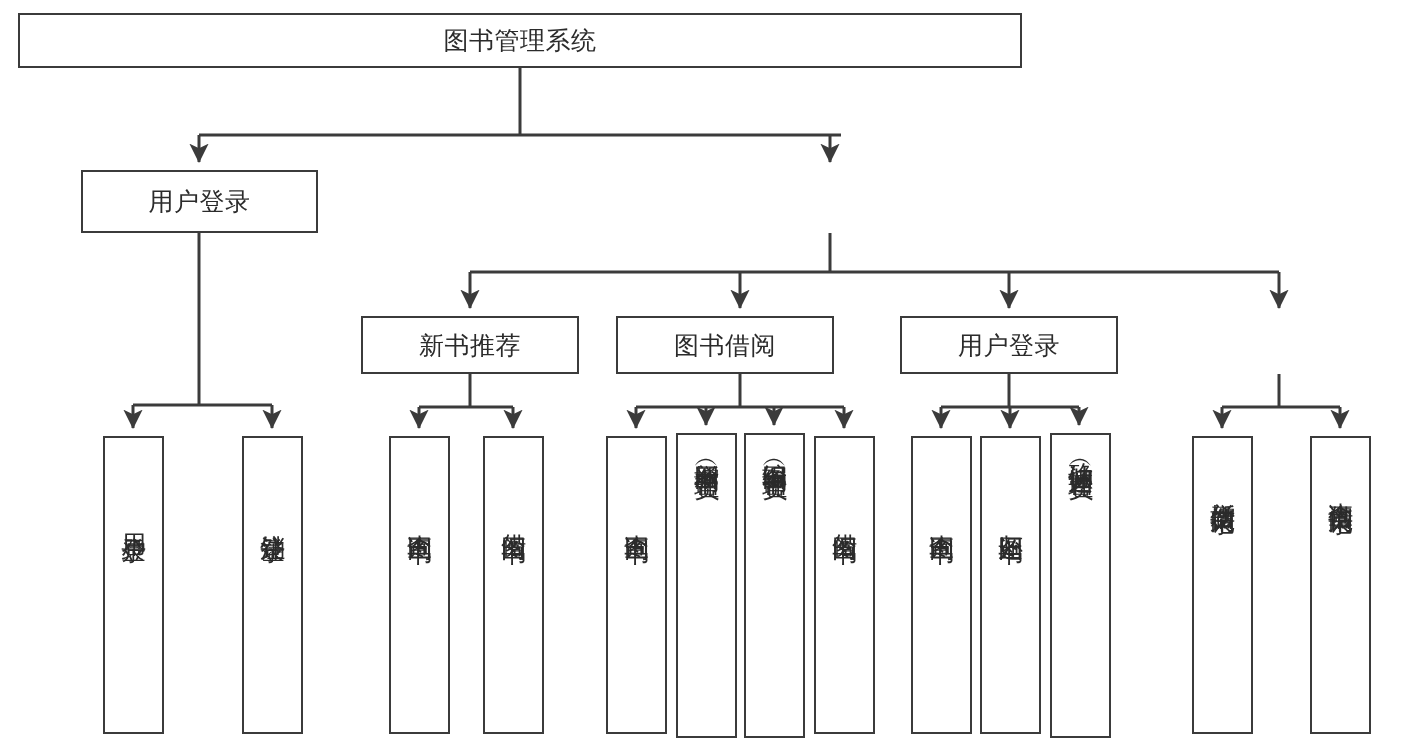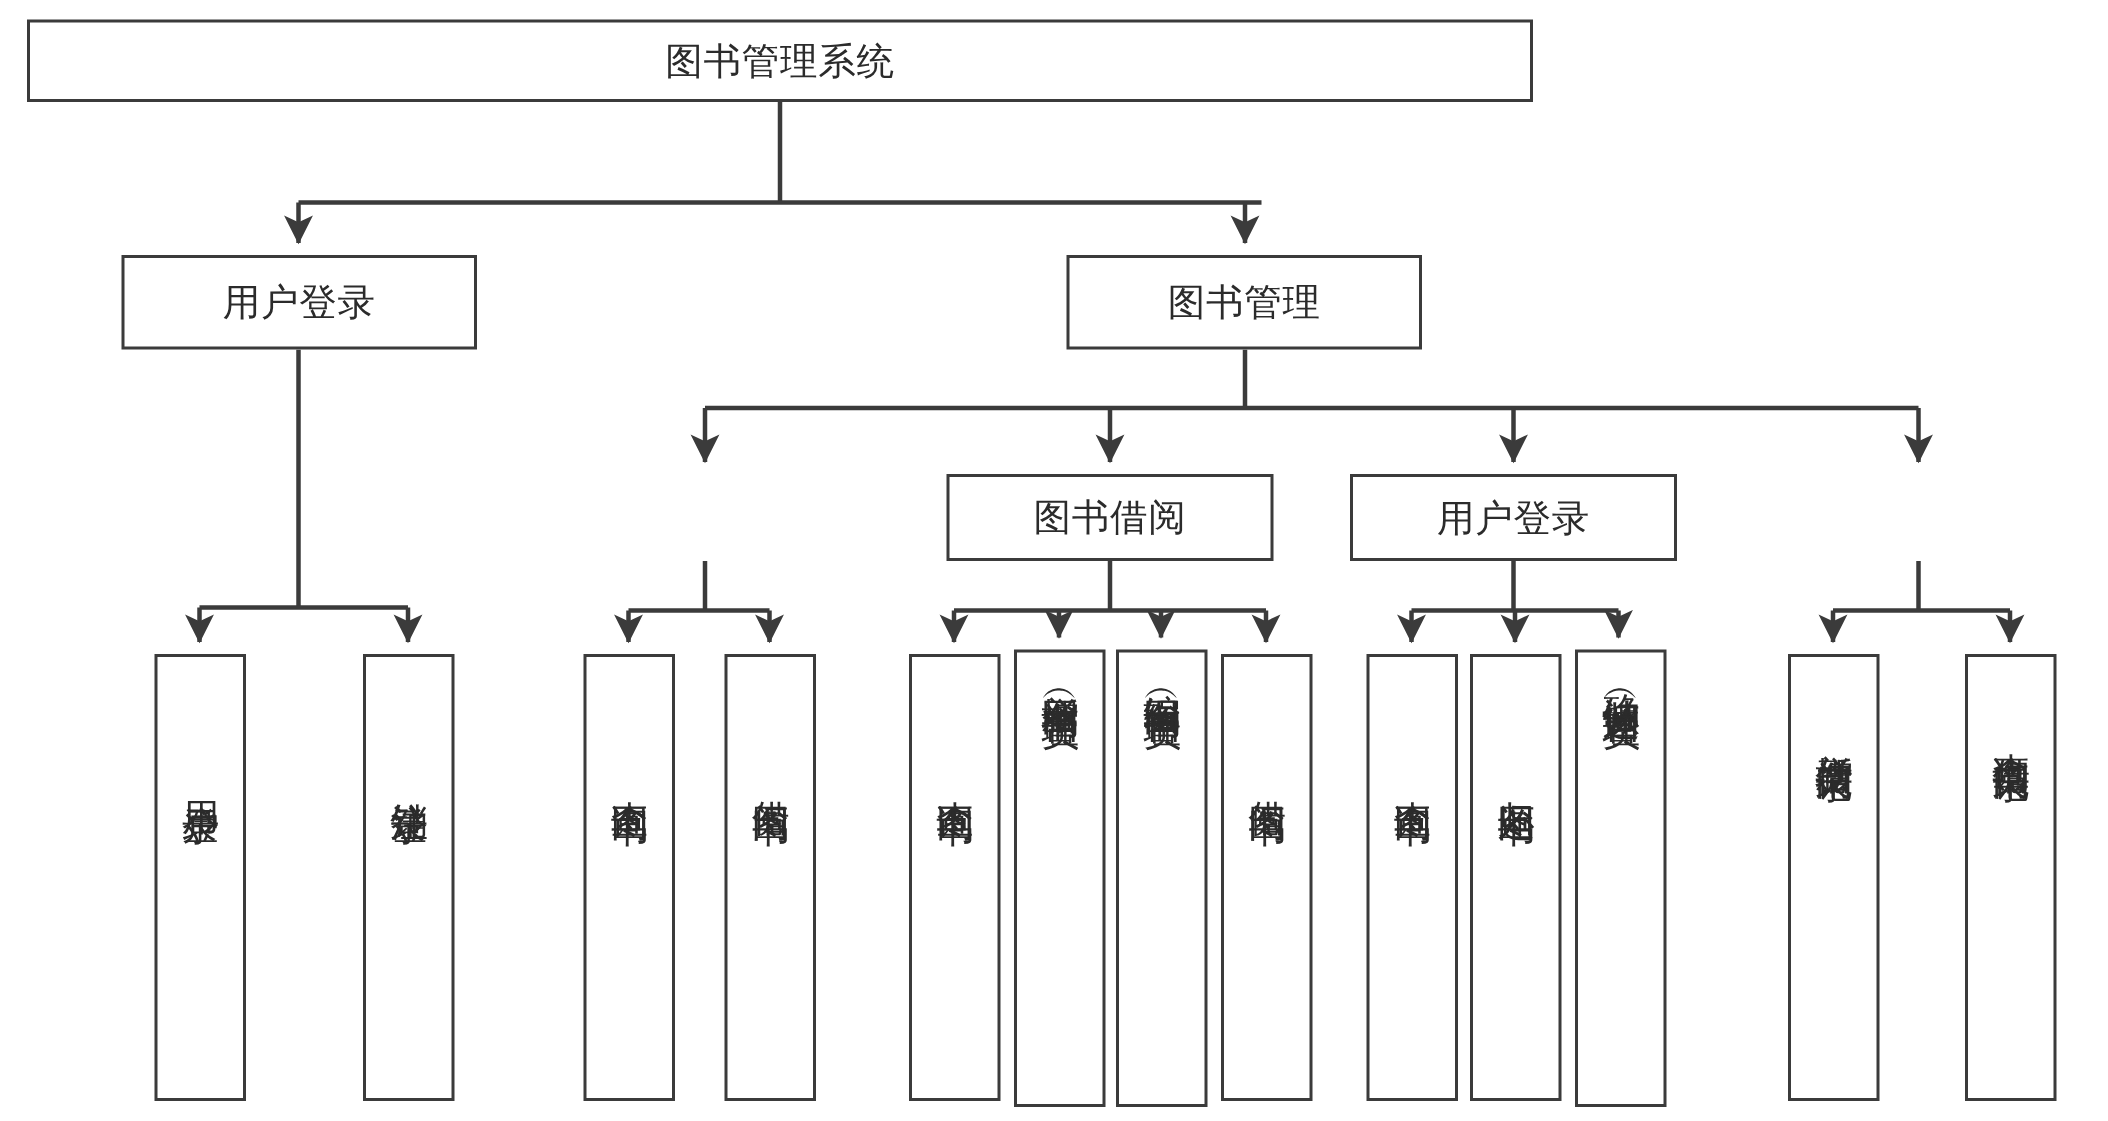--- a/index.html
+++ b/index.html
@@ -113,25 +113,25 @@
     </g>
   </svg>
 
   <div class="node h-node" style="left:18px;top:13px;width:1004px;height:55px;">
     <span class="lbl">图书管理系统</span>
   </div>
 
   <div class="node h-node" style="left:81px;top:170px;width:237px;height:63px;">
     <span class="lbl">用户登录</span>
   </div>
-  <div class="node h-node" style="left:711px;top:170px;width:237px;height:63px;">
-    <span class="lbl">图书管理</span>
+
+  <div class="node h-node" style="left:361px;top:316px;width:218px;height:58px;">
+    <span class="lbl">新书推荐</span>
   </div>
-
-  <div class="node h-node" style="left:631px;top:316px;width:218px;height:58px;font-family:Liberation Serif, serif;">
+  <div class="node h-node" style="left:616px;top:316px;width:218px;height:58px;">
     <span class="lbl">图书借阅</span>
   </div>
   <div class="node h-node" style="left:900px;top:316px;width:218px;height:58px;">
     <span class="lbl">用户登录</span>
   </div>
 
   <div class="node v-node" style="left:103px;top:436px;width:61px;height:298px;padding-top:76px;">
     <span class="lbl">用户登录</span>
   </div>
   <div class="node v-node" style="left:242px;top:436px;width:61px;height:298px;padding-top:76px;">

